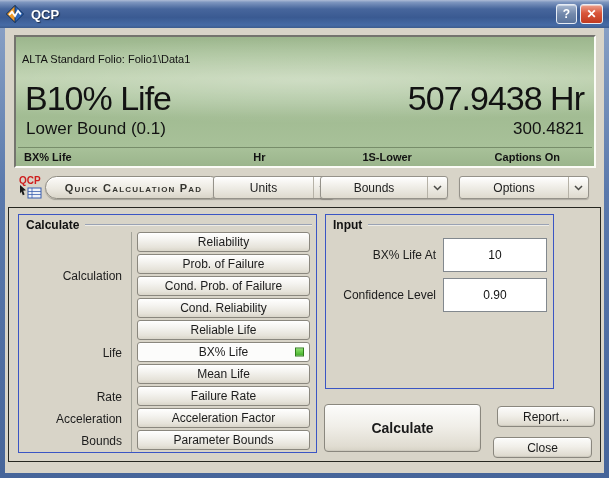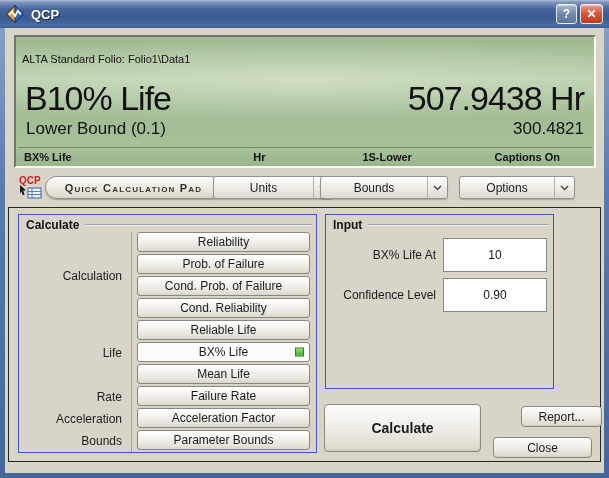--- a/index.html
+++ b/index.html
@@ -45,21 +45,21 @@
     display:flex;align-items:center;justify-content:center;
     font-size:11px;font-weight:bold;color:#34342f;font-variant:small-caps;letter-spacing:1.2px;cursor:default;}
   .dropdown{position:absolute;top:2px;height:23px;border:1px solid #95928a;border-radius:3px;
     background:linear-gradient(180deg,#ffffff 0%,#f0eee8 45%,#dedace 100%);
     box-shadow:inset 0 1px 0 #fff,0 1px 1px rgba(0,0,0,.2);
     display:flex;align-items:stretch;font-size:12px;color:#222;cursor:default;}
   .dd-label{flex:1;display:flex;align-items:center;justify-content:center;}
   .dd-chev{width:20px;border-left:1px solid #b6b2a7;display:flex;align-items:center;justify-content:center;}
   .dd-units{left:208px;width:121px;}
   .dd-bounds{left:315px;width:128px;}
-  .dd-options{left:454px;width:116px;}
+  .dd-options{left:454px;width:130px;}
   
   .panel{position:absolute;left:3px;top:179px;width:593px;height:255px;border:1px solid #262620;}
   .groupbox{position:absolute;border:1px solid #3b55c4;background:transparent;}
   .gb-calc{left:9px;top:6px;width:299px;height:239px;}
   .gb-input{left:316px;top:6px;width:229px;height:175px;}
   .gb-title{display:flex;align-items:center;gap:6px;padding:2px 4px 0 7px;height:17px;
     font-size:12px;font-weight:bold;color:#111;}
   .gb-line{flex:1;height:2px;border-top:1px solid #9aa2b4;border-bottom:1px solid #eeece5;}
   
   .cgroup{display:flex;align-items:center;padding:0 6px 0 0;}
@@ -83,21 +83,21 @@
     justify-content:center;font-size:12px;}
   .sel .chevbox{position:absolute;right:1px;top:1px;bottom:1px;width:18px;border-radius:2px;
     border:1px solid #a6bed9;background:linear-gradient(180deg,#f4f9fd 0%,#cfe0f0 100%);
     display:flex;align-items:center;justify-content:center;}
   
   .action{position:absolute;border:1px solid #8a877e;border-radius:4px;cursor:default;
     background:linear-gradient(180deg,#fcfcfb 0%,#f1efe9 45%,#e0dcd1 90%,#d6d2c5 100%);
     box-shadow:inset 0 1px 0 #fff,inset -1px -1px 0 rgba(0,0,0,.04);
     display:flex;align-items:center;justify-content:center;color:#1a1a1a;font-size:12px;}
   .btn-calculate{left:315px;top:196px;width:157px;height:48px;font-size:14px;font-weight:bold;}
-  .btn-report{left:512px;top:198px;width:81px;height:21px;}
+  .btn-report{left:488px;top:198px;width:98px;height:21px;}
   .btn-close{left:484px;top:229px;width:99px;height:21px;}
 </style>
 </head>
 <body>
 
 <div class="window">
 
   <div class="titlebar">
     <span class="win-icon">
       <svg width="18" height="18" viewBox="0 0 18 18">

